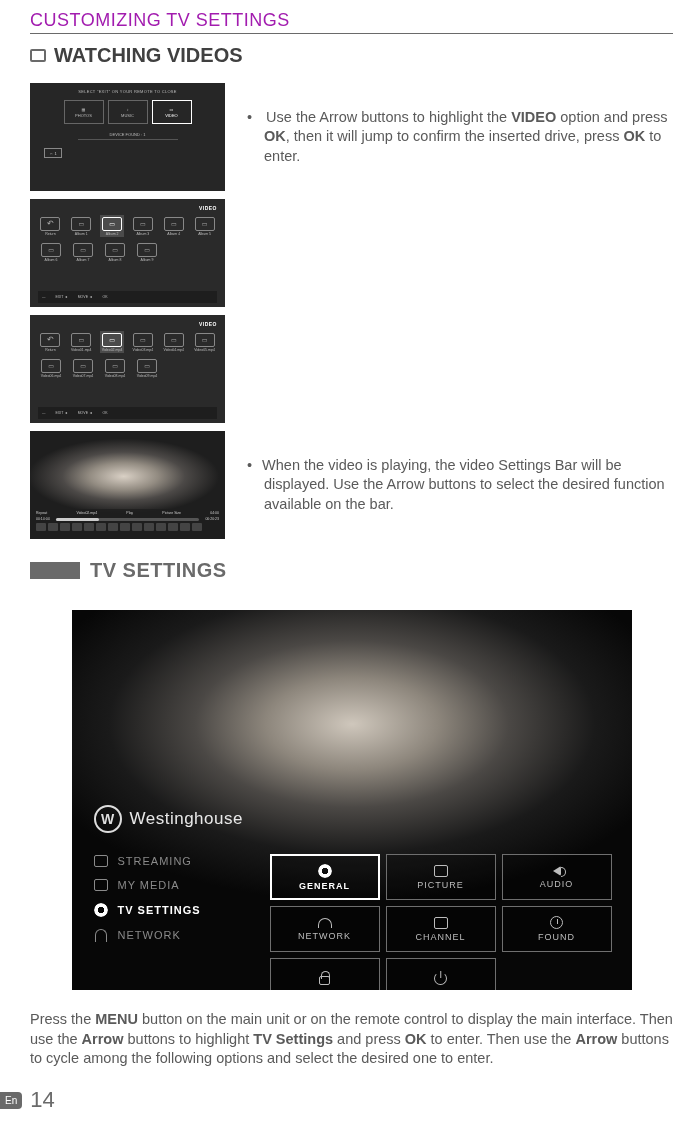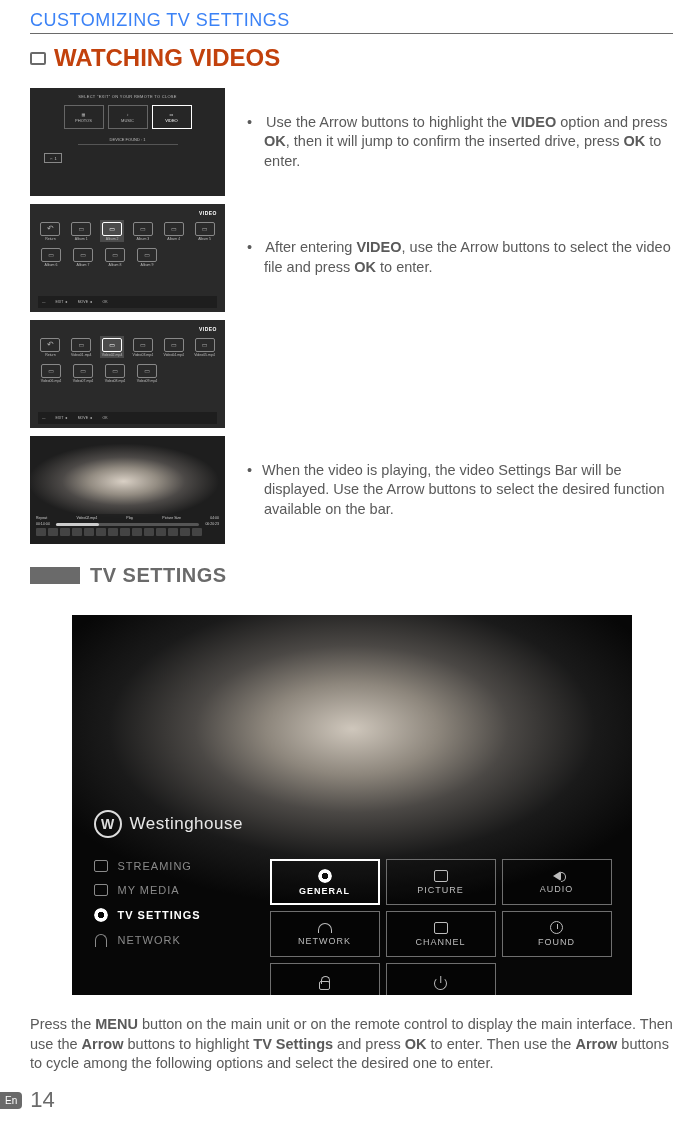--- a/index.html
+++ b/index.html
@@ -9,31 +9,31 @@
     color: #5d5d5d;
     width: 697px;
     height: 1141px;
     position: relative;
     padding: 10px 24px 0 30px;
   }
   .page-header {
     border-bottom: 1.5px solid #6a6a6a;
     font-size: 18px;
     letter-spacing: 0.5px;
-    color: #3b82f6;
+    color: #a21caf;
     padding-bottom: 2px;
     margin-bottom: 10px;
   }
   .section-title {
     display: flex;
     align-items: center;
     gap: 8px;
-    font-size: 24px;
+    font-size: 20px;
     font-weight: bold;
-    color: #c2410c;
+    color: #404040;
     margin-bottom: 16px;
   }
   .section-title .sq-icon {
     width: 16px; height: 13px;
     border: 2px solid #6a6a6a;
     border-radius: 2px;
     display: inline-block;
   }
   .step {
     display: flex;
@@ -290,27 +290,20 @@
           <div class="cap">Album 9</div>
         </div>
     </div>
     <div class="bottombar">
       <span>—</span>
         <span>EXIT ◄</span>
         <span>MOVE ◄</span>
         <span>OK</span>
     </div>
   </div>
-  <div class="step-text">
-    <ul>
-        <li>
-      <span>After entering </span><span class="bold">VIDEO</span><span>, use the Arrow buttons to select the video file and press </span><span class="bold">OK</span><span> to enter.</span>
-    </li>
-      </ul>
-  </div>
 </div>
 
 <div class="step">
   <div class="thumb tgrid">
     <div class="hdr">VIDEO</div>
     <div class="gridrow">
       <div class="cell back">
           <div class="box">↶</div>
           <div class="cap">Return</div>
         </div>

